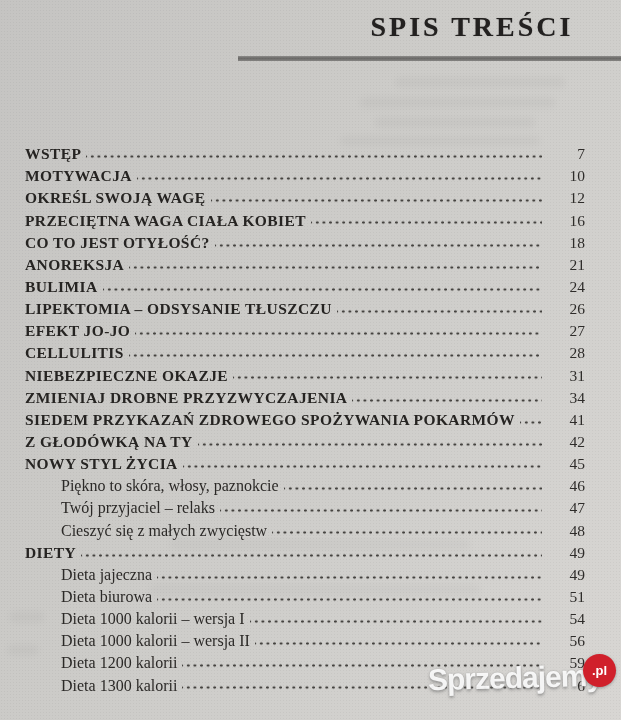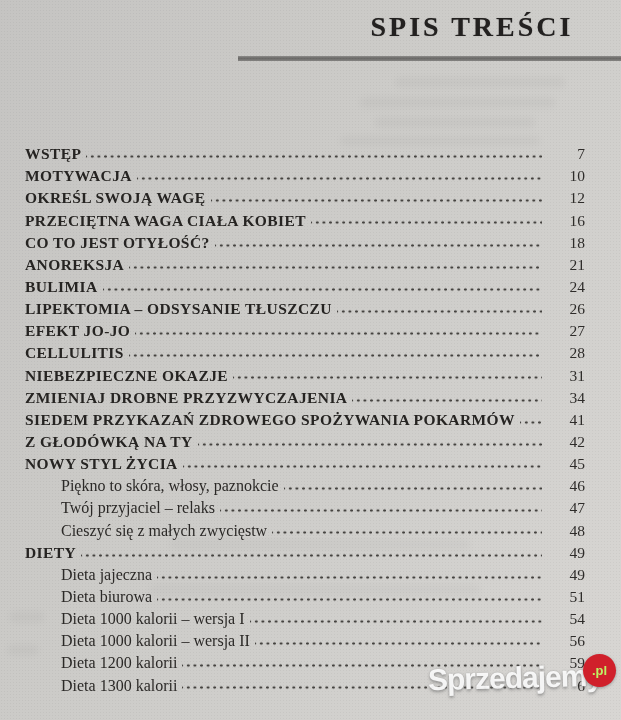--- a/index.html
+++ b/index.html
@@ -78,21 +78,21 @@
     font-family:"Liberation Sans","DejaVu Sans",sans-serif;
     font-weight:bold; font-size:30px; letter-spacing:-1px;
     color:rgba(255,255,255,0.9);
     text-shadow:0 2px 3px rgba(110,110,110,0.55), 0 0 2px rgba(125,125,125,0.45);
     transform:rotate(-1.5deg);
   }
   .wm-badge {
     position:absolute; right:-14px; top:-7px;
     width:33px; height:33px; border-radius:50%;
     background:#d0202b;
-    color:#bef264;
+    color:#ffffff;
     font-family:"Liberation Sans","DejaVu Sans",sans-serif;
     font-weight:bold; font-size:13px;
     display:flex; align-items:center; justify-content:center;
     box-shadow:0 1px 3px rgba(90,90,90,0.5);
   }
 </style>
 </head>
 <body>
 
 <div class="page">

